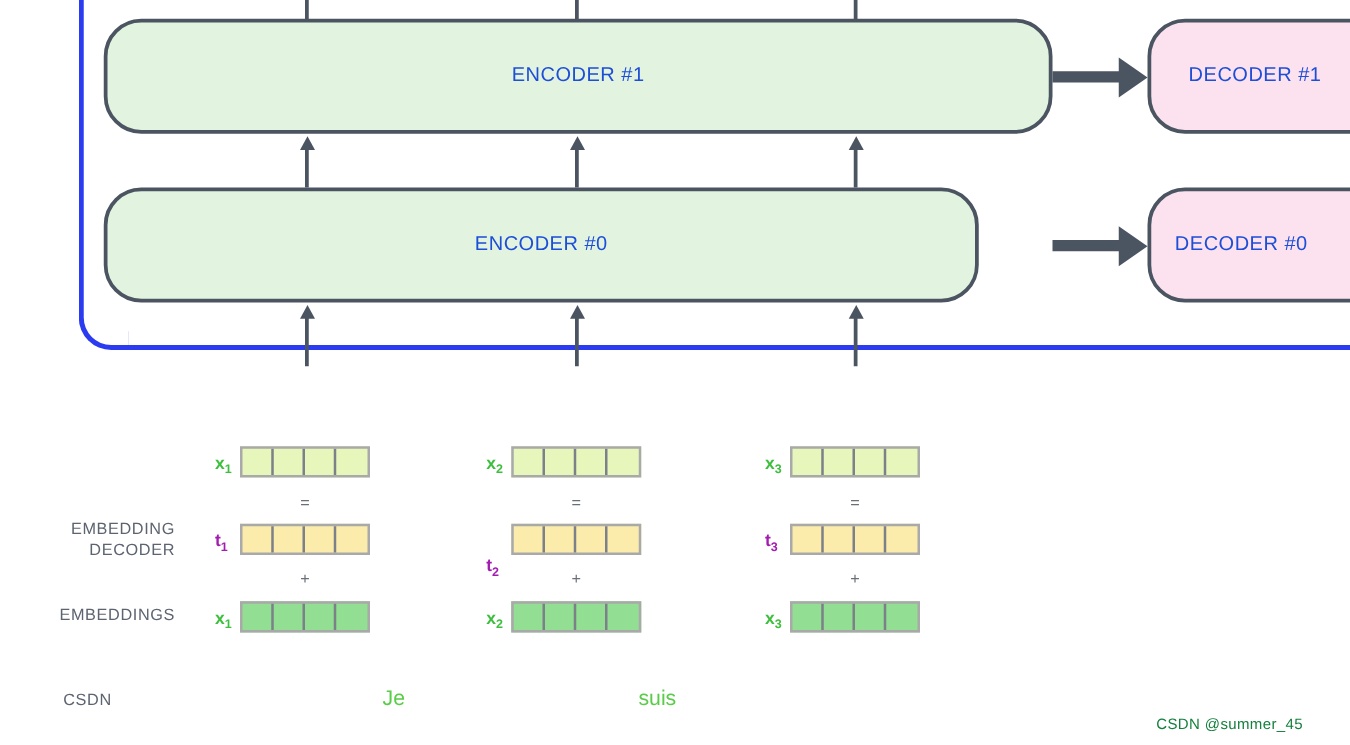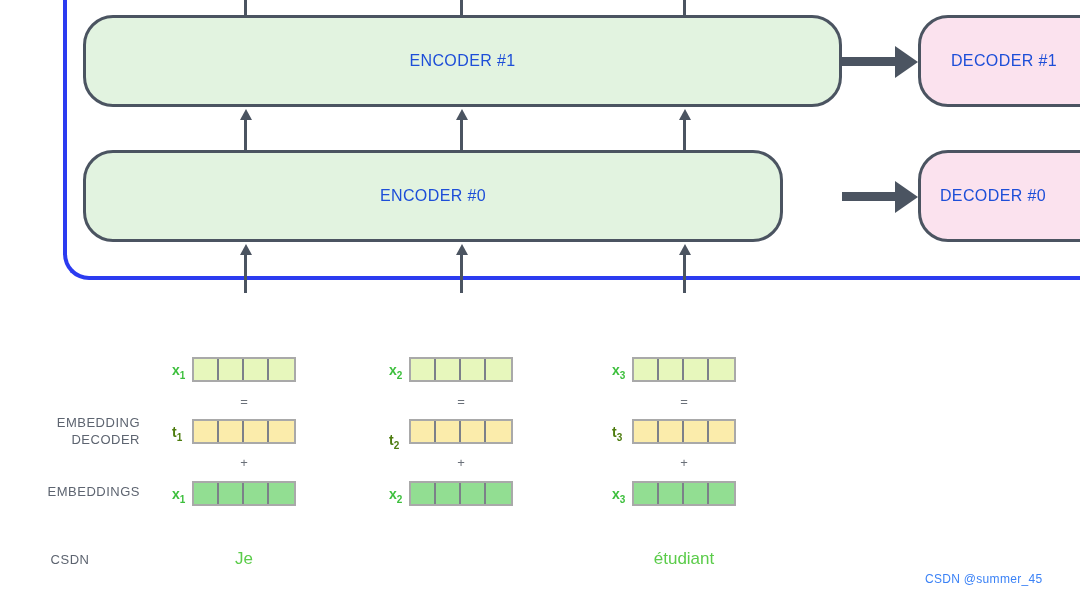--- a/index.html
+++ b/index.html
@@ -123,45 +123,45 @@
     position: absolute;
     font-size: 14px;
     font-weight: bold;
     white-space: nowrap;
   }
   .vtag sub {
     font-size: 10px;
     font-weight: bold;
   }
   .tag-green  { color: #3cbf3c; }
-  .tag-orange { color: #4d7c0f; }
+  .tag-orange { color: #a21caf; }
 
   
   .op {
     position: absolute;
     font-size: 13px;
     color: #6a7079;
     text-align: center;
     width: 30px;
   }
 
   
   .word {
     position: absolute;
     font-size: 17px;
     color: #5bcc4a;
-    text-align: center;
+    text-align: right;
     width: 160px;
   }
 
   
   .watermark {
     position: absolute;
     font-size: 12px;
-    color: #3b82f6;
+    color: #15803d;
     letter-spacing: 0.3px;
   }
 </style>
 </head>
 <body>
 
 <div id="canvas">
 
   <div class="vstub" style="left:244px; top:0px; height:16px;"></div>
   <div class="vstub" style="left:460px; top:0px; height:16px;"></div>
@@ -249,21 +249,21 @@
   </div>
   <div class="vector v-timesignal" style="left:409px; top:357px; width:104px; height:25px;">
     <div class="cell"></div>
     <div class="cell"></div>
     <div class="cell"></div>
     <div class="cell"></div>
   </div>
 
   <div class="op" style="left:446px; top:394px;">=</div>
 
-  <div class="vtag tag-orange" style="left:389px; top:432px;">
+  <div class="vtag tag-orange" style="left:389px; top:444px;">
     <span>t</span><sub>2</sub>
   </div>
   <div class="vector v-positional" style="left:409px; top:419px; width:104px; height:25px;">
     <div class="cell"></div>
     <div class="cell"></div>
     <div class="cell"></div>
     <div class="cell"></div>
   </div>
 
   <div class="op" style="left:446px; top:455px;">+</div>
@@ -271,20 +271,21 @@
   <div class="vtag tag-green" style="left:389px; top:486px;">
     <span>x</span><sub>2</sub>
   </div>
   <div class="vector v-embedding" style="left:409px; top:481px; width:104px; height:25px;">
     <div class="cell"></div>
     <div class="cell"></div>
     <div class="cell"></div>
     <div class="cell"></div>
   </div>
 
+  <div class="word" style="left:381px; top:549px;">suis</div>
 
   <div class="vtag tag-green" style="left:612px; top:362px;">
     <span>x</span><sub>3</sub>
   </div>
   <div class="vector v-timesignal" style="left:632px; top:357px; width:104px; height:25px;">
     <div class="cell"></div>
     <div class="cell"></div>
     <div class="cell"></div>
     <div class="cell"></div>
   </div>
@@ -306,17 +307,16 @@
   <div class="vtag tag-green" style="left:612px; top:486px;">
     <span>x</span><sub>3</sub>
   </div>
   <div class="vector v-embedding" style="left:632px; top:481px; width:104px; height:25px;">
     <div class="cell"></div>
     <div class="cell"></div>
     <div class="cell"></div>
     <div class="cell"></div>
   </div>
 
-  <div class="word" style="left:604px; top:549px;">étudiant</div>
 
   <div class="watermark" style="left:925px; top:572px;">CSDN @summer_45</div>
 
 </div>
 
 </body></html>

